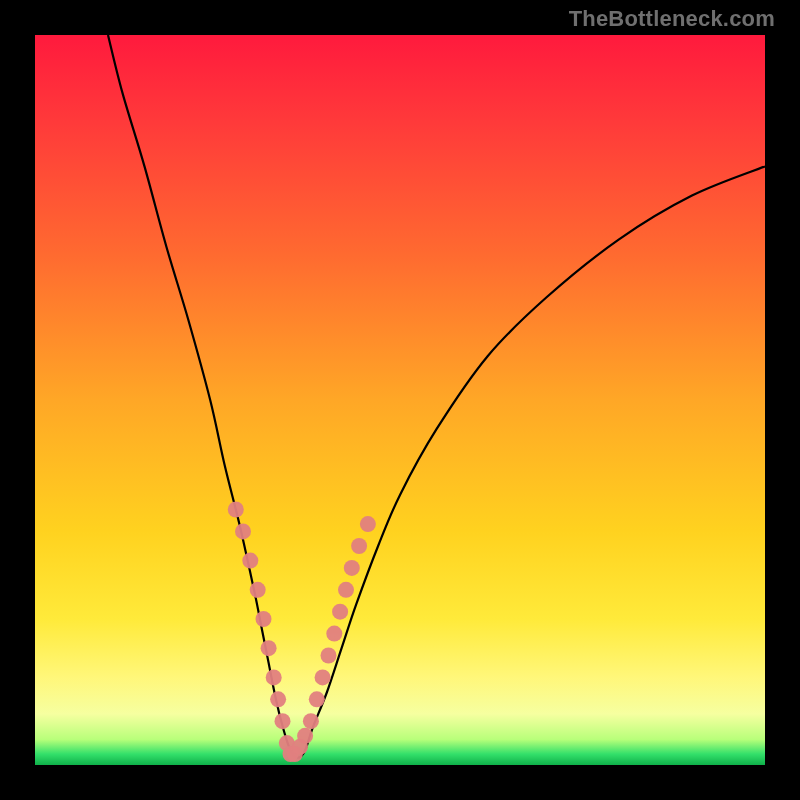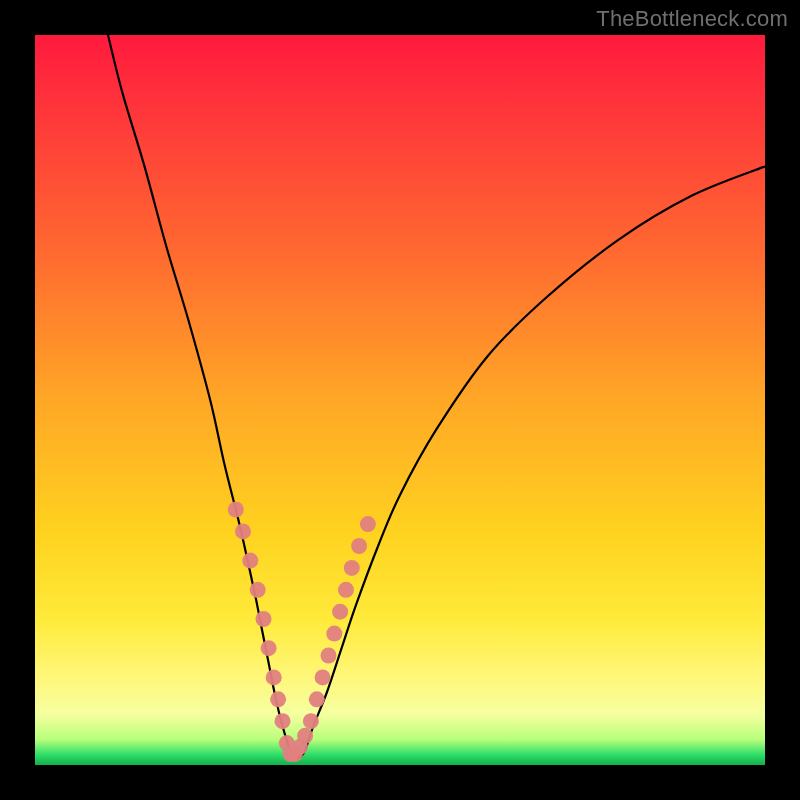--- a/index.html
+++ b/index.html
@@ -35,24 +35,24 @@
       #fff77a 88%,
       #f6ffa0 93%,
       #b8ff7a 96.5%,
       #33e06a 98.5%,
       #0fb04a 100%
     );
   }
   .watermark {
     position: absolute;
     top: 6px;
-    right: 12px;
+    right: 25px;
     color: #6f6f6f;
     font-size: 22px;
-    font-weight: 400;
+    font-weight: 700;
     letter-spacing: 0.2px;
     user-select: none;
   }
   svg.curve {
     position: absolute;
     left: 0;
     top: 0;
     width: 730px;
     height: 730px;
     overflow: visible;

